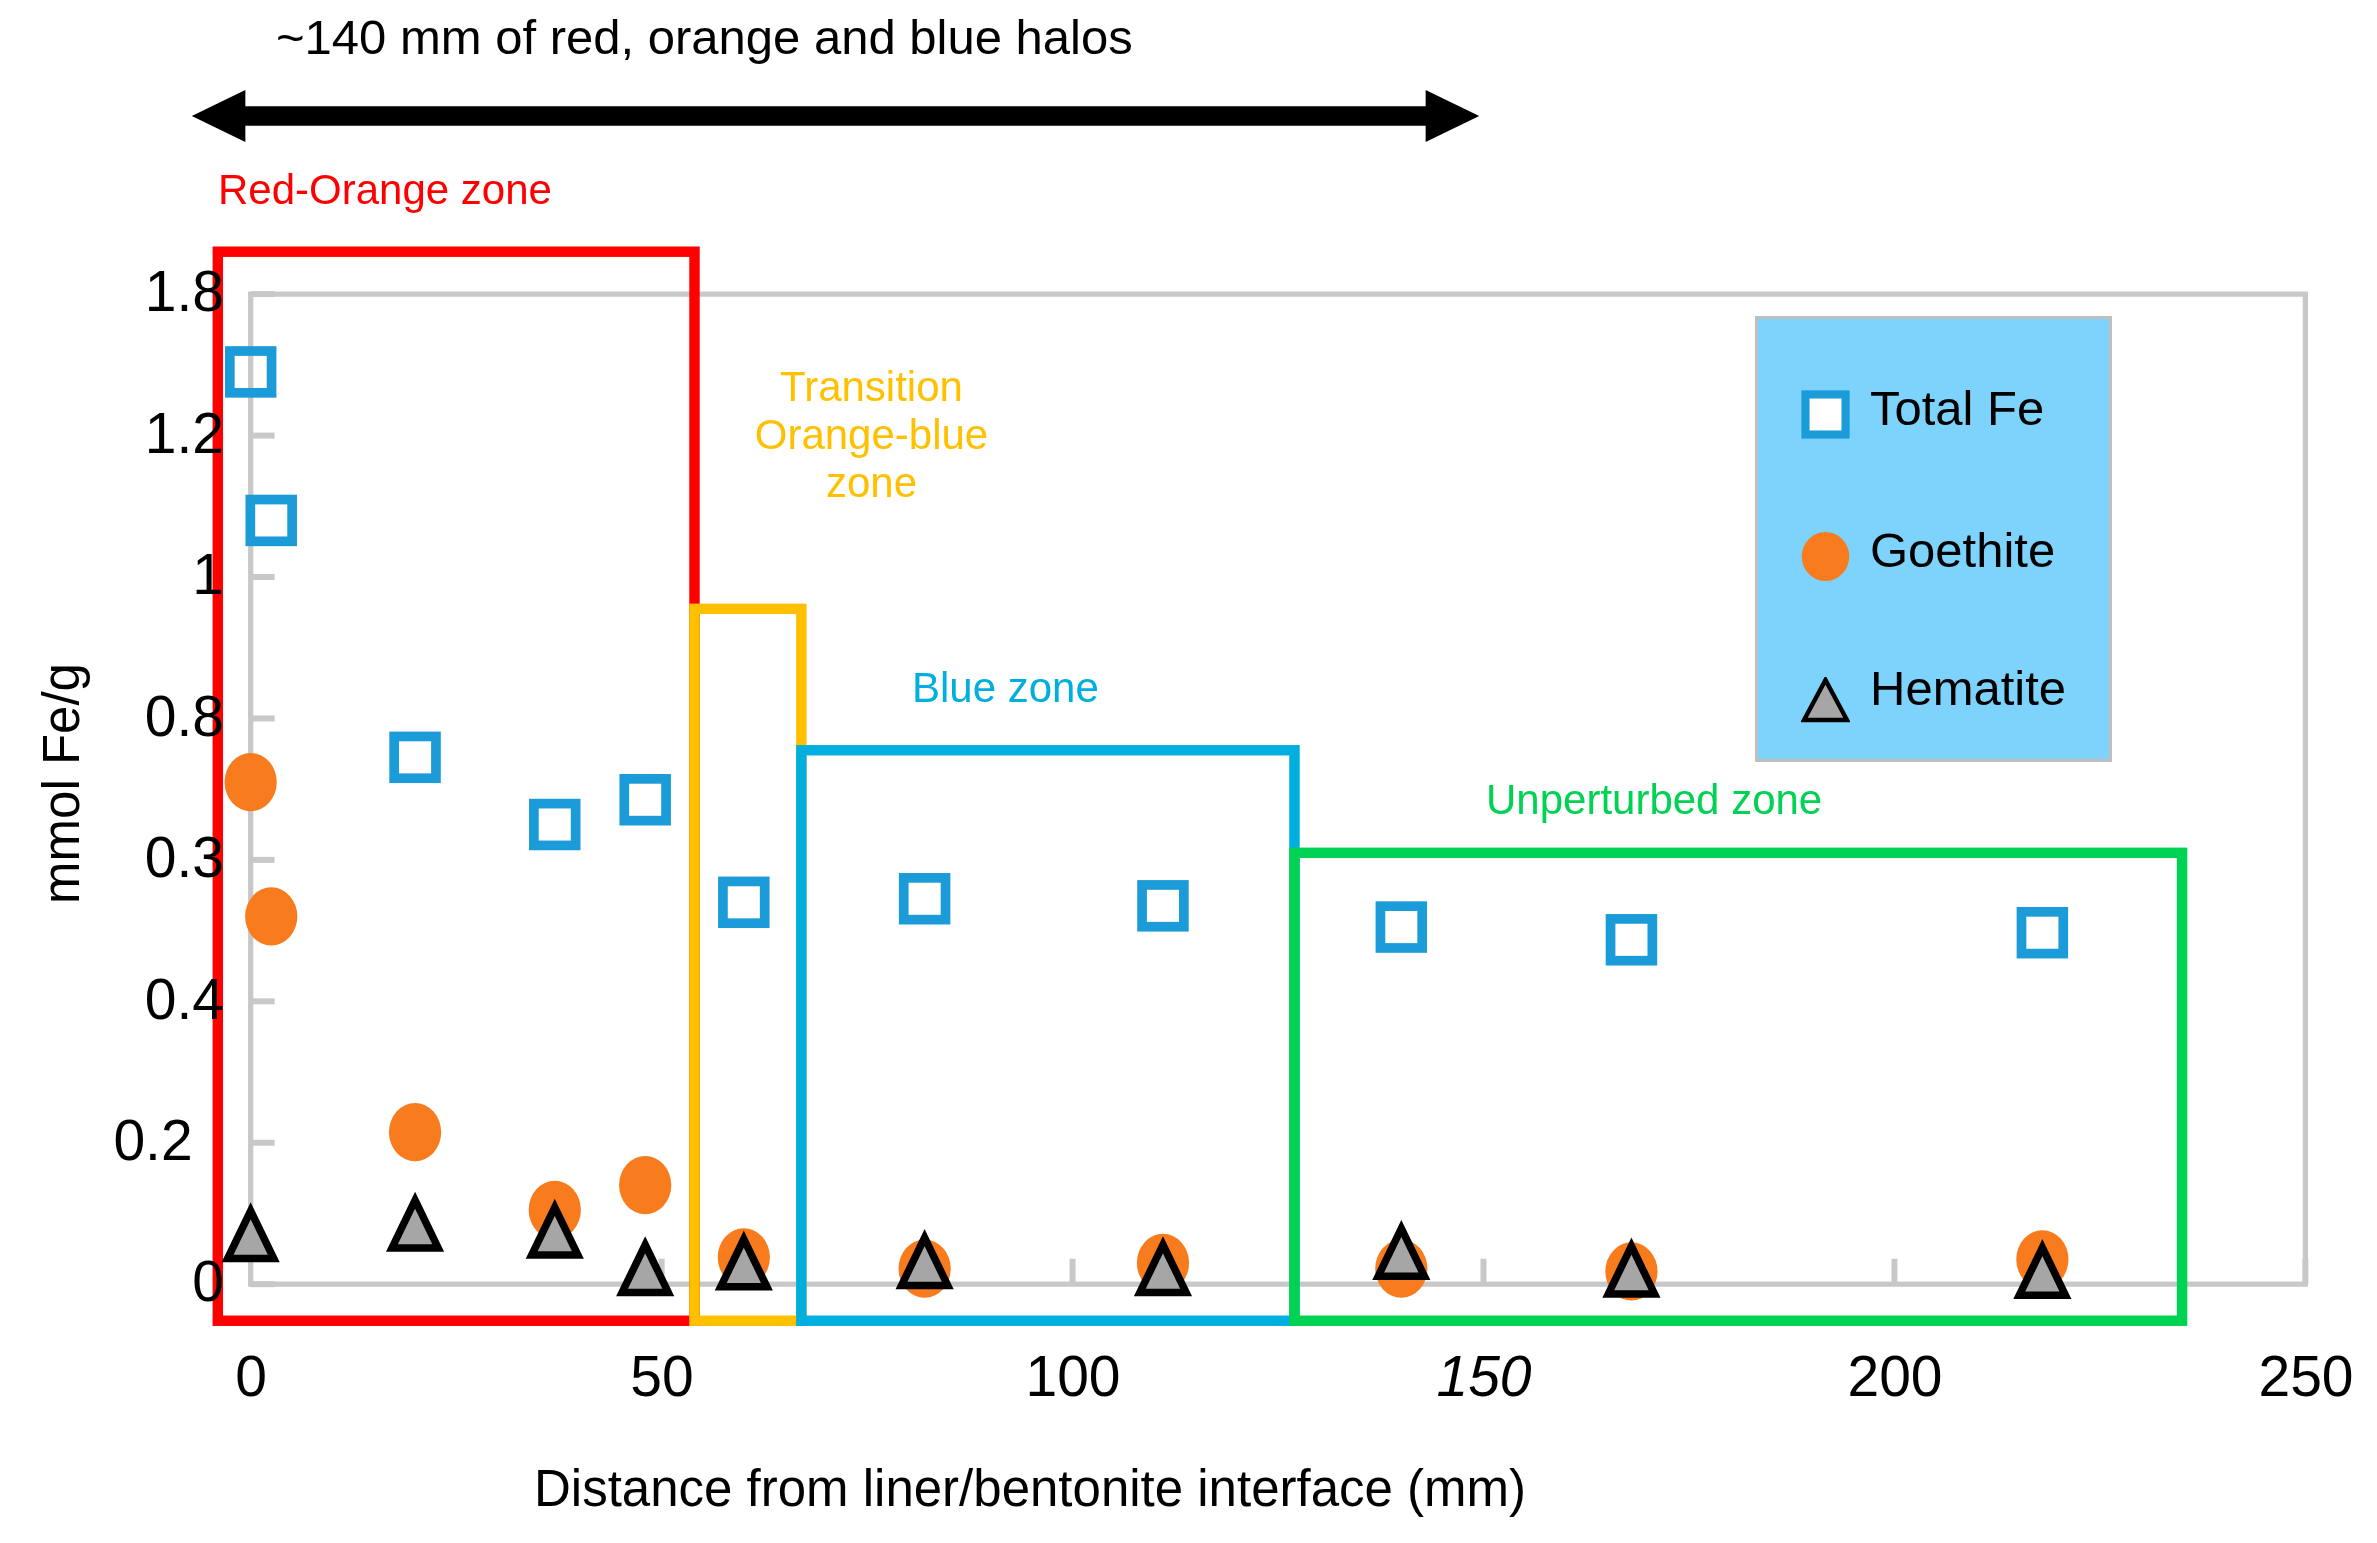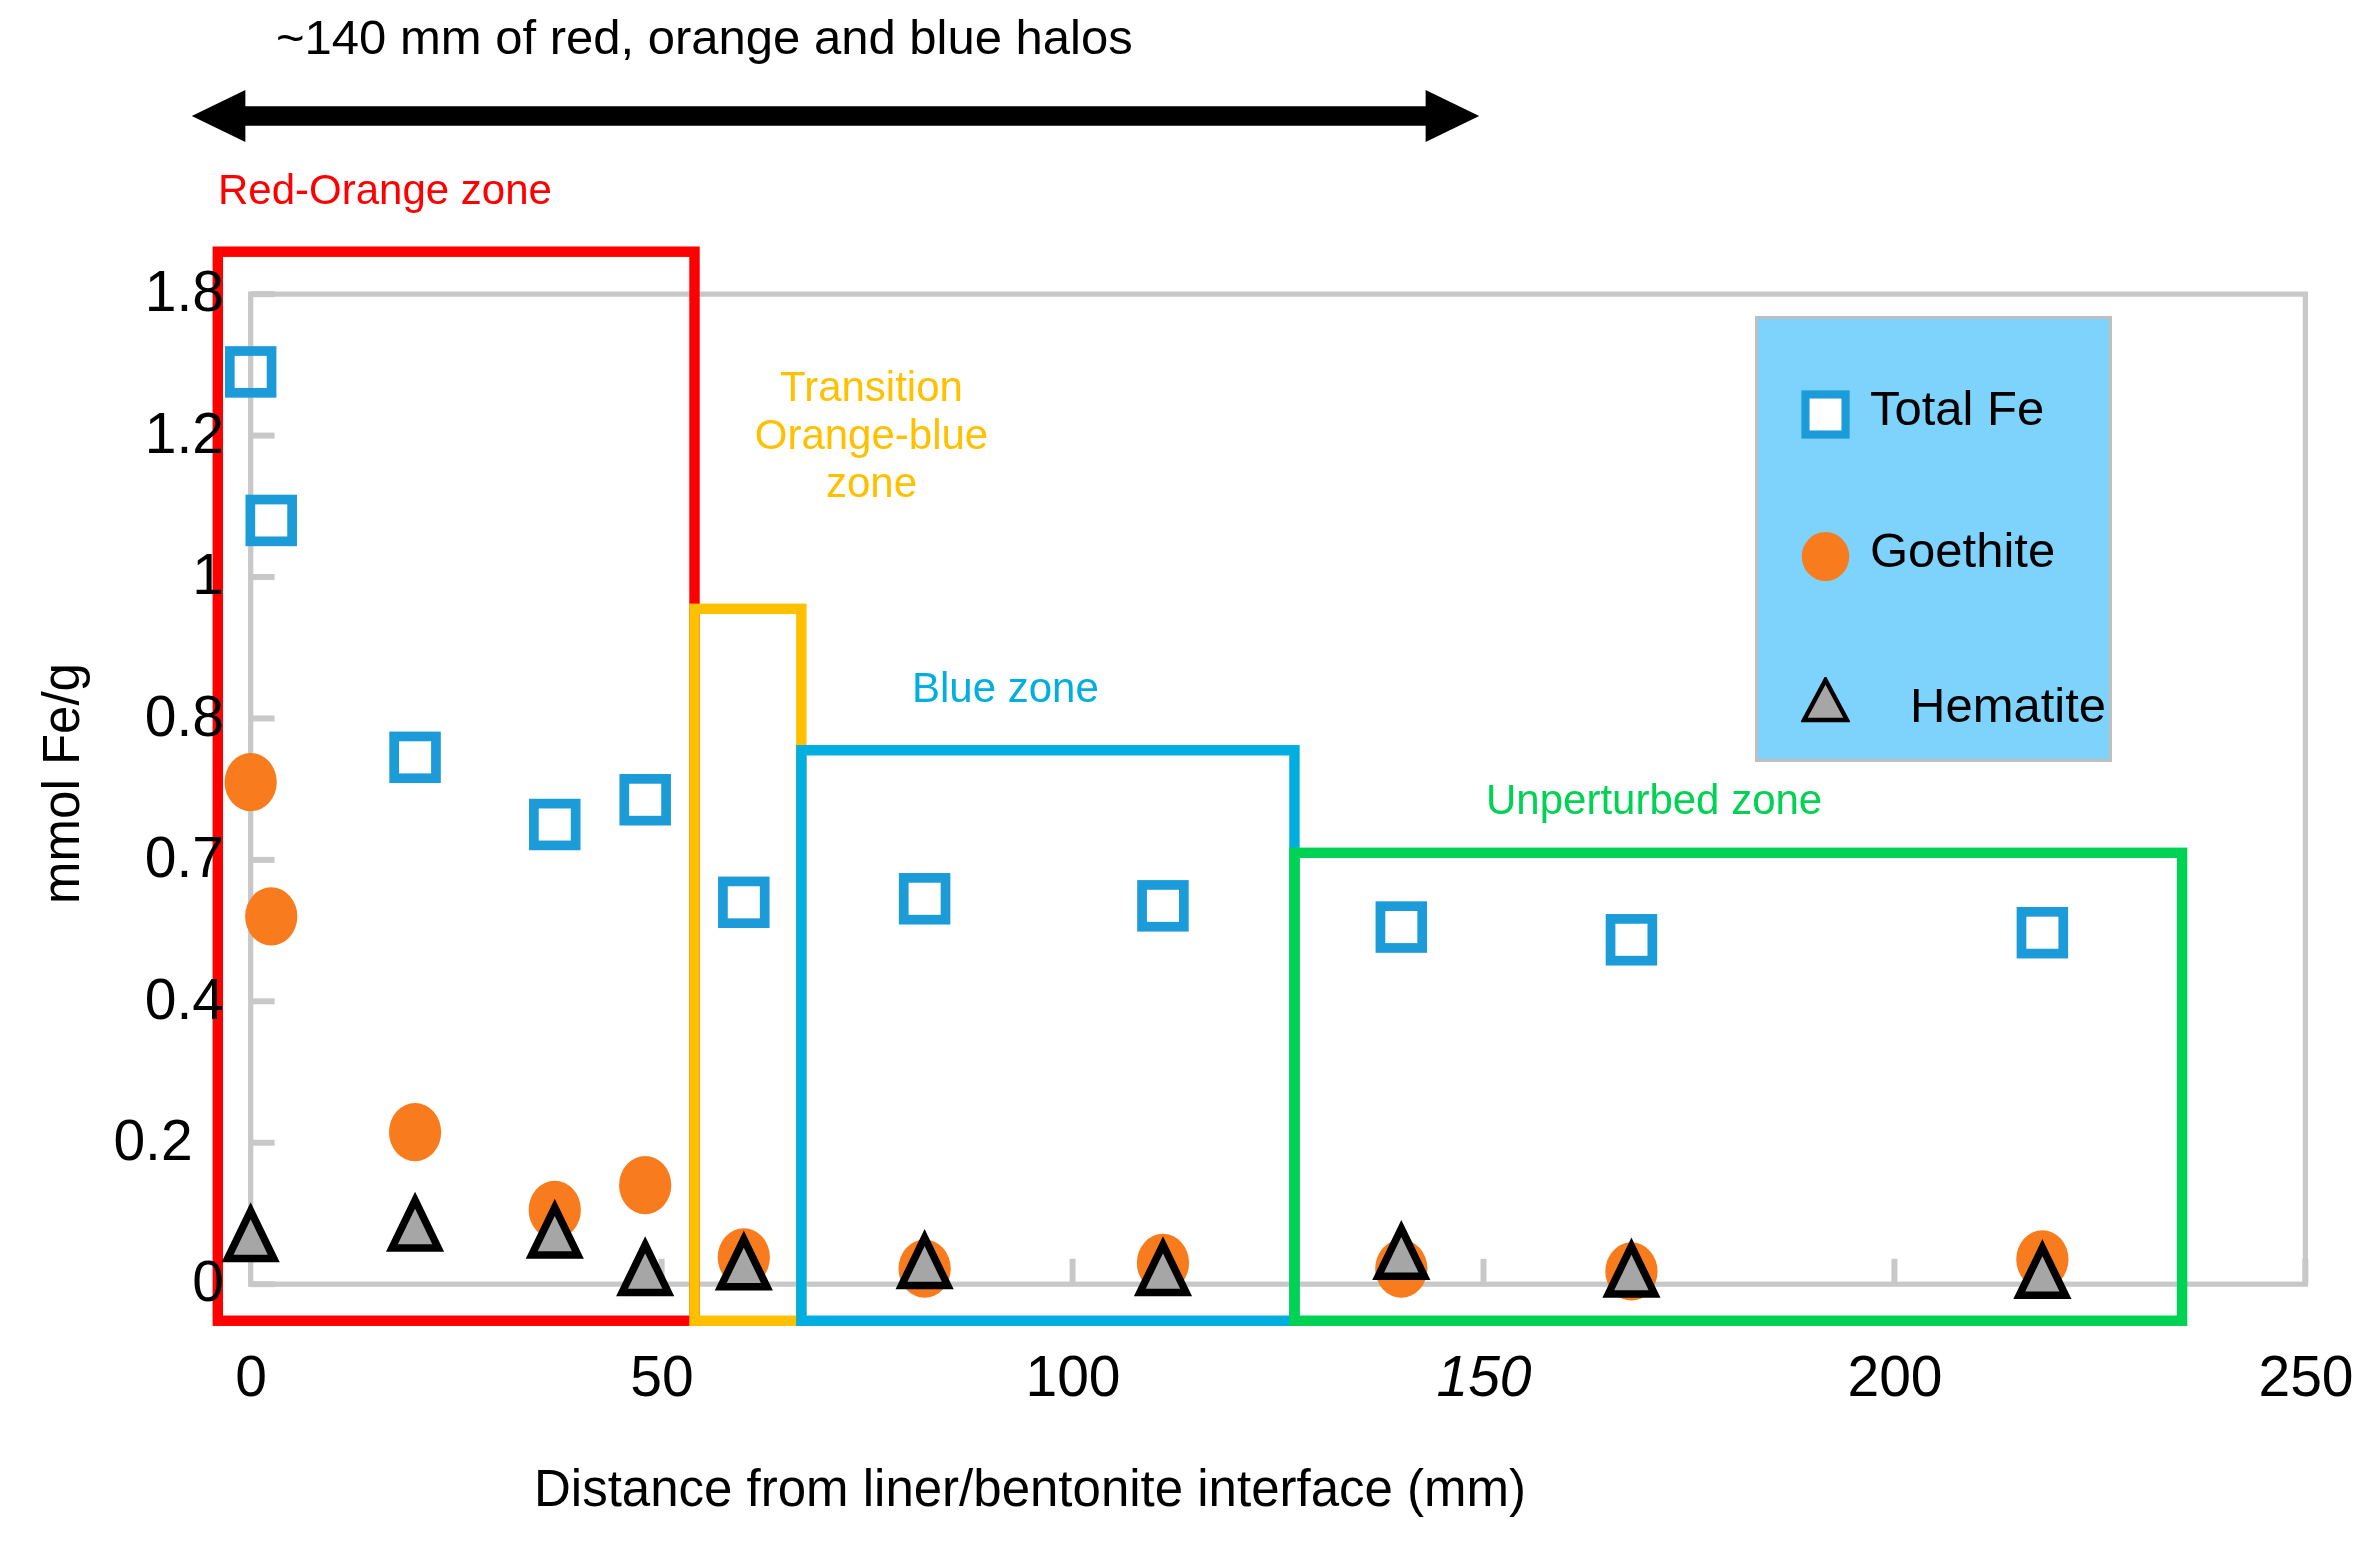--- a/index.html
+++ b/index.html
@@ -104,29 +104,29 @@
     <div class="abs" style="left:0;top:185px;width:351px;height:119px;">
       <svg class="abs" style="left:43px;top:28px;" width="49" height="49" viewBox="0 0 66 66">
         <ellipse cx="33" cy="33" rx="32" ry="33" fill="#F87C1E"></ellipse>
       </svg>
       <div class="abs leglbl" style="left:112px;top:18px;">Goethite</div>
     </div>
     <div class="abs" style="left:0;top:327px;width:351px;height:119px;">
       <svg class="abs" style="left:43px;top:31px;" width="49" height="46" viewBox="0 0 66 62">
         <polygon points="33,4 62,58 4,58" fill="#A6A6A6" stroke="#000" stroke-width="6"></polygon>
       </svg>
-      <div class="abs leglbl" style="left:112px;top:31px;margin-left:40px;">Hematite</div>
+      <div class="abs leglbl" style="left:112px;top:14px;">Hematite</div>
     </div>
   </div>
 
   <div id="ytick-layer">
       <div class="abs ticklbl" style="left: 82px; width: 142px; text-align: right; top: 1248px;">0</div>
       <div class="abs ticklbl" style="left: 82px; width: 142px; text-align: center; top: 1107px;">0.2</div>
       <div class="abs ticklbl" style="left: 82px; width: 142px; text-align: right; top: 966px;">0.4</div>
-      <div class="abs ticklbl" style="left: 82px; width: 142px; text-align: right; top: 824px;">0.7</div>
+      <div class="abs ticklbl" style="left: 82px; width: 142px; text-align: right; top: 824px;">0.3</div>
       <div class="abs ticklbl" style="left: 82px; width: 142px; text-align: right; top: 683px;">0.8</div>
       <div class="abs ticklbl" style="left: 82px; width: 142px; text-align: right; top: 541px;">1</div>
       <div class="abs ticklbl" style="left: 82px; width: 142px; text-align: right; top: 400px;">1.2</div>
       <div class="abs ticklbl" style="left: 82px; width: 142px; text-align: right; top: 258px;">1.8</div>
     </div>
   <div id="xtick-layer">
       <div class="abs ticklbl" style="width: 164px; text-align: center; left: 169px; top: 1343px;">0</div>
       <div class="abs ticklbl" style="width: 164px; text-align: center; left: 580px; top: 1343px;">50</div>
       <div class="abs ticklbl" style="width: 164px; text-align: center; left: 991px; top: 1343px;">100</div>
       <div class="abs ticklbl" style="width: 164px; text-align: center; left: 1402px; top: 1343px; font-style: italic;">150</div>

